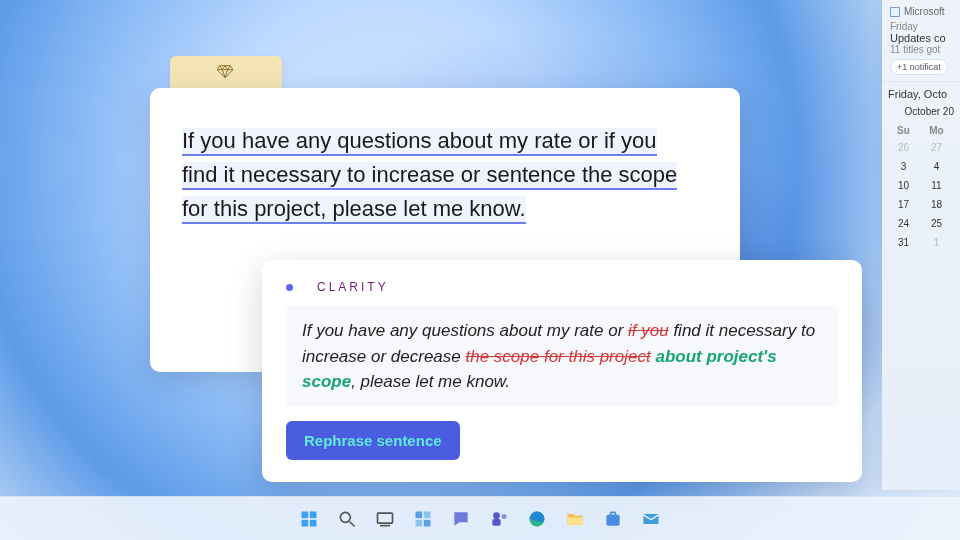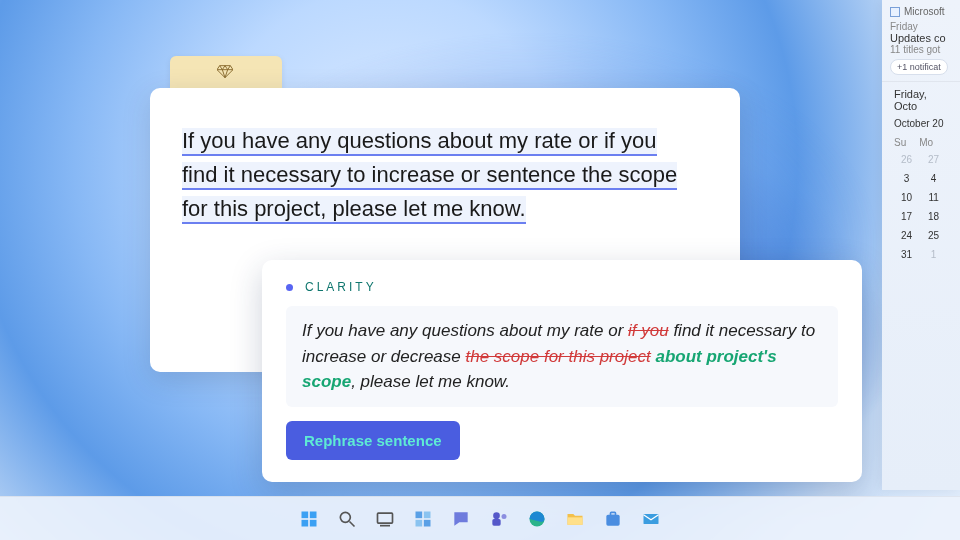--- a/index.html
+++ b/index.html
@@ -59,22 +59,22 @@
   .sugg-card {
     position: absolute;
     left: 262px; top: 260px;
     width: 600px;
     background: #fff;
     border-radius: 10px;
     box-shadow: 0 10px 32px rgba(30,50,90,0.22);
     padding: 20px 24px 22px 24px;
   }
   .sugg-head {
-    display: flex; align-items: center; gap: 12px;
-    color: #0f766e;
+    display: flex; align-items: center; gap: 24px;
+    color: #701a75;
     font-size: 12px;
     letter-spacing: 3px;
     margin-bottom: 12px;
   }
   .sugg-dot {
     width: 7px; height: 7px; border-radius: 50%;
     background: #5865f2;
   }
   .sugg-body {
     background: #f6f8fc;
@@ -112,25 +112,25 @@
     overflow: hidden;
   }
   .widget-section { padding: 6px 8px; border-bottom: 1px solid rgba(0,0,0,0.05); }
   .widget-section .hdr { color:#666; font-size:10px; margin-bottom:4px; display:flex; gap:4px; align-items:center;}
   .widget-section .title { color:#333; font-size:11px; }
   .widget-section .sub { color:#888; font-size:10px; }
   .notif-chip {
     display:inline-block; background:#fff; border:1px solid #d7dfec; border-radius:10px;
     padding:2px 6px; font-size:9px; color:#556; margin-top:4px;
   }
-  .cal { padding:6px 12px; }
+  .cal { padding:6px 6px; }
   .cal .date { font-size:11px; color:#333; margin-bottom:6px; }
-  .cal .month { font-size:10px; color:#333; margin-bottom:6px; }
+  .cal .month { font-size:10px; color:#333; margin-bottom:6px;text-align:right; }
   .cal table { border-collapse: collapse; width:100%; font-size:10px; color:#555;}
-  .cal th { color:#888; font-weight:400; padding:2px 0; text-align:left;margin-top:8px; }
+  .cal th { color:#888; font-weight:700; padding:2px 0; text-align:center;margin-top:8px; }
   .cal td { text-align:center; padding:4px 0; color:#333; }
   .cal td.dim { color:#b4bcc8; }
 
   
   .taskbar {
     position:absolute; left:0; bottom:0; width:100%; height:44px;
     background: rgba(235,242,252,0.92);
     display:flex; align-items:center; justify-content:center; gap:14px;
     border-top:1px solid rgba(0,0,0,0.05);
   }

